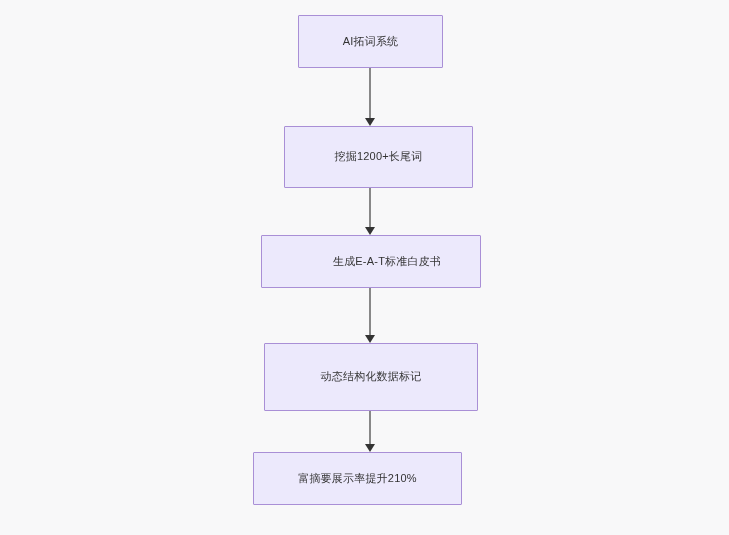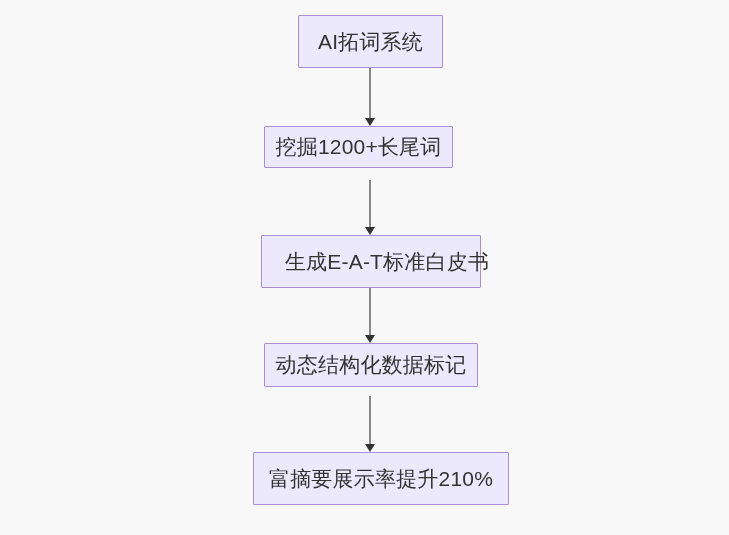--- a/index.html
+++ b/index.html
@@ -24,21 +24,21 @@
     position: absolute;
     box-sizing: border-box;
     display: flex;
     align-items: center;
     justify-content: center;
     background: #ece9fc;
     border: 1.5px solid #a98fd6;
     border-radius: 1px;
   }
   .node-label {
-    font-size: 21px;
+    font-size: 11px;
     line-height: 1.2;
     color: #333333;
     letter-spacing: 0.2px;
     white-space: nowrap;
     text-align: left;
   }
   .edge {
     position: absolute;
     overflow: visible;
   }
@@ -74,29 +74,29 @@
 
   <svg class="edge" style="left:350px; top:388px; width:40px; height:73px;" viewBox="0 0 40 73">
     <line class="edge-line" x1="20" y1="8" x2="20" y2="56"></line>
     <polygon class="edge-arrowhead" points="15,56 25,56 20,64"></polygon>
   </svg>
 
   <div class="node" style="left:298px; top:15px; width:145px; height:53px;">
     <span class="node-label">AI拓词系统</span>
   </div>
 
-  <div class="node" style="left:264px; top:126px; width:189px; height:42px;">
+  <div class="node" style="left:284px; top:126px; width:189px; height:62px;">
     <span class="node-label">挖掘1200+长尾词</span>
   </div>
 
   <div class="node" style="left:261px; top:235px; width:220px; height:53px;padding-left:32px;">
     <span class="node-label">生成E-A-T标准白皮书</span>
   </div>
 
-  <div class="node" style="left:264px; top:343px; width:214px; height:44px;">
+  <div class="node" style="left:264px; top:343px; width:214px; height:68px;">
     <span class="node-label">动态结构化数据标记</span>
   </div>
 
-  <div class="node" style="left:253px; top:452px; width:256px; height:53px;">
+  <div class="node" style="left:253px; top:452px; width:209px; height:53px;">
     <span class="node-label">富摘要展示率提升210%</span>
   </div>
 
 </div>
 
 </body></html>

